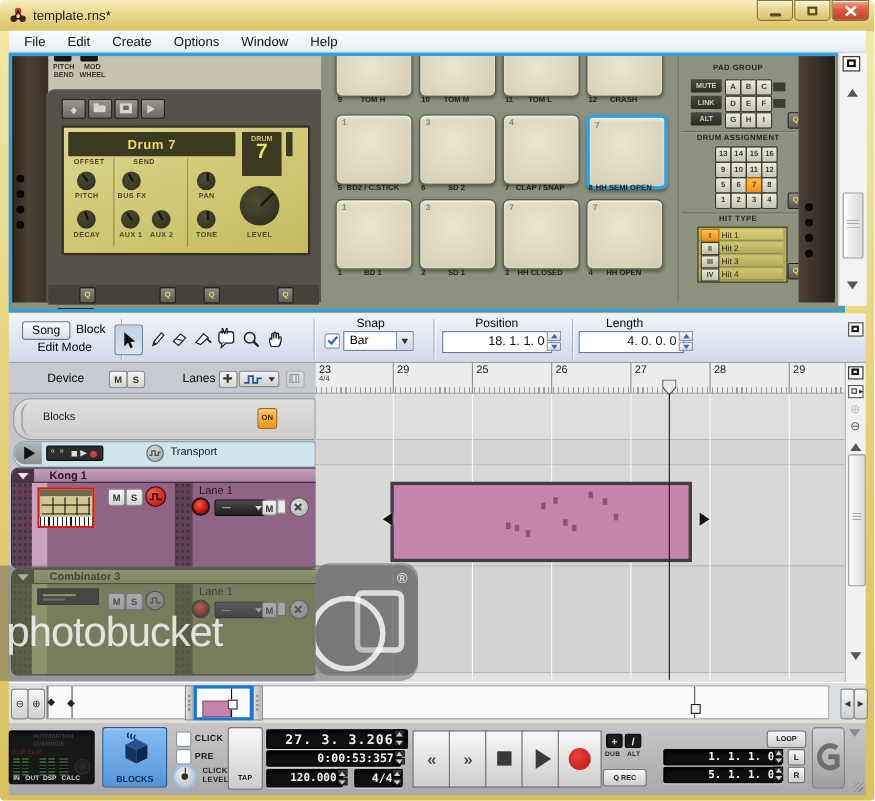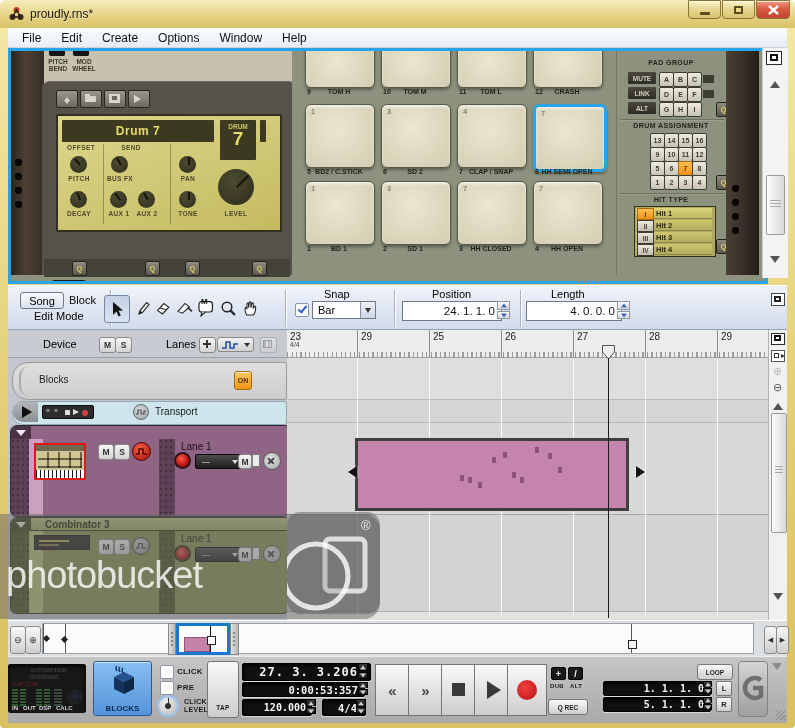--- a/index.html
+++ b/index.html
@@ -50,21 +50,21 @@
   #right-panel{position:absolute;left:605px;top:0;width:110px;height:224px;background:#8d927e;border-left:1px solid #747962}
   .rtitle{position:absolute;width:104px;text-align:center;font-size:7px;font-weight:bold;color:#23261c;letter-spacing:.4px}
   .grplab{position:absolute;width:28px;height:12px;background:linear-gradient(#4b483f,#2d2b25);color:#d2ccba;
     font-size:6.5px;font-weight:bold;display:flex;align-items:center;justify-content:center;border-radius:1px}
   .cell{position:absolute;width:13px;height:13px;background:linear-gradient(#edebe0,#c8c4b3);border:1px solid #3b3e30;border-radius:2px;
     font-size:7px;font-weight:bold;color:#393c2d;display:flex;align-items:center;justify-content:center}
   .cell.sel{background:linear-gradient(#ffc14d,#ef9018);border-color:#a96a10;color:#5c3c08}
   .hdivider{position:absolute;left:3px;width:104px;height:1px;background:#6d725f;box-shadow:0 1px 0 #9ba08b}
   #hitscreen{position:absolute;left:17px;top:155px;width:80px;height:49px;background:#b1a962;border:1px solid #33311e}
   .hitrow{position:absolute;left:1px;width:76px;height:10px;background:linear-gradient(#cfc76f,#b3ab5d);border-bottom:1px solid #8e8750}
-  .hitname{position:absolute;left:20px;top:1px;font-size:7.5px;font-weight:bold;color:#2b2916}
+  .hitname{position:absolute;left:20px;top:1px;font-size:7.5px;font-weight:normal;color:#2b2916}
   .roman{position:absolute;left:1px;top:0;width:15px;height:10px;background:linear-gradient(#eceadf,#c2beab);border:1px solid #3b3e30;
     font-size:6.5px;font-weight:bold;color:#3b3e30;display:flex;align-items:center;justify-content:center}
   .roman.sel{background:linear-gradient(#ffc14d,#ef9018);border-color:#a96a10}
   #rack-scroll{position:absolute;left:754px;top:0;width:25px;height:230px;background:#f3f3f3;border-left:1px solid #cfcfcf}
   .sarrow{width:0;height:0;position:absolute}
   .thumb{position:absolute;background:linear-gradient(90deg,#fdfdfd,#d9d9d9);border:1px solid #9a9a9a;border-radius:2px}
   .grip{position:absolute;left:3px;right:3px;height:7px;background:repeating-linear-gradient(#a8a8a8 0 1px,transparent 1px 3px)}
   
   #seqtoolbar{left:8px;top:285px;width:779px;height:45px;background:linear-gradient(#eff3fa,#d2dbeb);border-bottom:1px solid #97a1b4;border-top:1px solid #fff}
   .sep{position:absolute;top:4px;height:37px;width:1px;background:#a9b1c1;box-shadow:1px 0 0 #fff}
@@ -115,21 +115,21 @@
 
 <div id="app">
 
   <div class="b" id="titlebar">
     <svg class="b" style="left:9px;top:6px" width="15" height="15" viewBox="0 0 15 15">
       <circle cx="7.5" cy="4" r="3" fill="#c8401e"></circle>
         <circle cx="3.5" cy="11" r="3" fill="#3a2c24"></circle>
         <circle cx="11.5" cy="11" r="3" fill="#3a2c24"></circle>
       <path d="M7.5 4 L3.5 11 L11.5 11 Z" fill="none" stroke="#2a1c14" stroke-width="1.4"></path>
     </svg>
-    <span class="t" style="left:30px;top:7px;font-size:12px;color:#1a1408;text-shadow:0 1px 1px rgba(255,255,255,.6)">proudly.rns*</span>
+    <span class="t" style="left:30px;top:7px;font-size:12px;color:#1a1408;text-shadow:0 1px 1px rgba(255,255,255,.6)">template.rns*</span>
     <div class="b winbtn" style="left:688px;top:0;width:33px">
       <i class="b" style="width:10px;height:3px;background:#5a4a1e;border-radius:1px;top:11px;left:11px"></i>
     </div>
     <div class="b winbtn" style="left:722px;top:0;width:33px">
       <i class="b" style="width:9px;height:8px;border:2px solid #5a4a1e;background:#e8d88e;top:5px;left:11px"></i>
     </div>
     <div class="b winbtn close" style="left:756px;top:0;width:34px">
       <svg width="11" height="10" viewBox="0 0 11 10">
         <path d="M1 1 L10 9 M10 1 L1 9" stroke="#fff" stroke-width="2.4"></path>
       </svg>
@@ -452,21 +452,21 @@
     <span class="t" style="left:316px;top:2px;font-size:11px">Snap</span>
     <div class="cb checked" style="left:287px;top:17px"></div>
     <div class="b" style="left:304px;top:15px;width:64px;height:18px;background:#fff;border:1px solid #6f7989">
       <span class="t" style="left:5px;top:2px;font-size:11px">Bar</span>
       <div class="b" style="right:0;top:0;width:15px;height:16px;background:linear-gradient(#eef1f7,#cfd8e8);border-left:1px solid #8a94a4">
         <i class="b" style="left:4px;top:6px;border:3.5px solid transparent;border-top:5px solid #333"></i>
       </div>
     </div>
     <div class="sep" style="left:386px"></div>
     <span class="t" style="left:424px;top:2px;font-size:11px">Position</span>
-    <div class="field" style="left:394px;top:15px;width:92px;height:18px">24. 1. 1.  0</div>
+    <div class="field" style="left:394px;top:15px;width:92px;height:18px">18. 1. 1.  0</div>
     <div class="spin" style="left:489px;top:15px;width:13px;height:18px">
         <i class="u"></i>
         <i class="d"></i>
       </div>
     <div class="sep" style="left:512px"></div>
     <span class="t" style="left:543px;top:2px;font-size:11px">Length</span>
     <div class="field" style="left:518px;top:15px;width:88px;height:18px">4. 0. 0.  0</div>
     <div class="spin" style="left:609px;top:15px;width:13px;height:18px">
         <i class="u"></i>
         <i class="d"></i>
@@ -518,20 +518,23 @@
       </div>
       <div class="b" style="left:120px;top:2px;width:16px;height:16px;border-radius:50%;background:radial-gradient(circle at 40% 35%,#d8dcde,#9aa0a2);border:1px solid #64686a">
         <svg width="12" height="8" viewBox="0 0 12 8" style="position:absolute;left:1px;top:3px">
             <path d="M1 6 H3 V2 H6 V6 H9 V3 H11" fill="none" stroke="#4a4e50" stroke-width="1.2"></path>
           </svg>
       </div>
       <span class="t" style="left:142px;top:4px;font-size:10px;color:#16181a">Transport</span>
     </div>
 
     <div class="track" style="left:2px;top:95px;width:277px;height:90px;background:#8f6485">
+      <div class="b" style="left:0;top:0;width:277px;height:13px;background:linear-gradient(#c5a0bc,#a9829e);border-bottom:1px solid #3a2a36">
+        <span class="t" style="left:34px;top:1px;font-size:10px;font-weight:bold;color:#241622">Kong 1</span>
+      </div>
       <div class="b" style="left:0;top:0;width:20px;height:13px;background:#4a3344">
         <i class="b" style="left:5px;top:4px;border:5px solid transparent;border-top:6px solid #f0e8ee"></i>
       </div>
       <div class="b dots" style="left:0;top:13px;width:18px;height:77px;background-color:#5e4156"></div>
       <div class="b" style="left:18px;top:13px;width:14px;height:77px;background:#c9a2c0"></div>
 
       <div class="b" style="left:23px;top:17px;width:52px;height:37px;border:2px solid #e01818;background:#cdc69c">
         <i class="b" style="left:0;top:0;width:48px;height:6px;background:#6e684e"></i>
         <i class="b" style="left:2px;top:7px;width:44px;height:16px;background:repeating-linear-gradient(90deg,#e6e1c2 0 9px,#77715a 9px 11px),repeating-linear-gradient(#e6e1c2 0 6px,#77715a 6px 8px);background-blend-mode:multiply"></i>
         <i class="b" style="left:0;top:25px;width:48px;height:8px;background:repeating-linear-gradient(90deg,#181818 0 1px,#fff 1px 4px)"></i>

